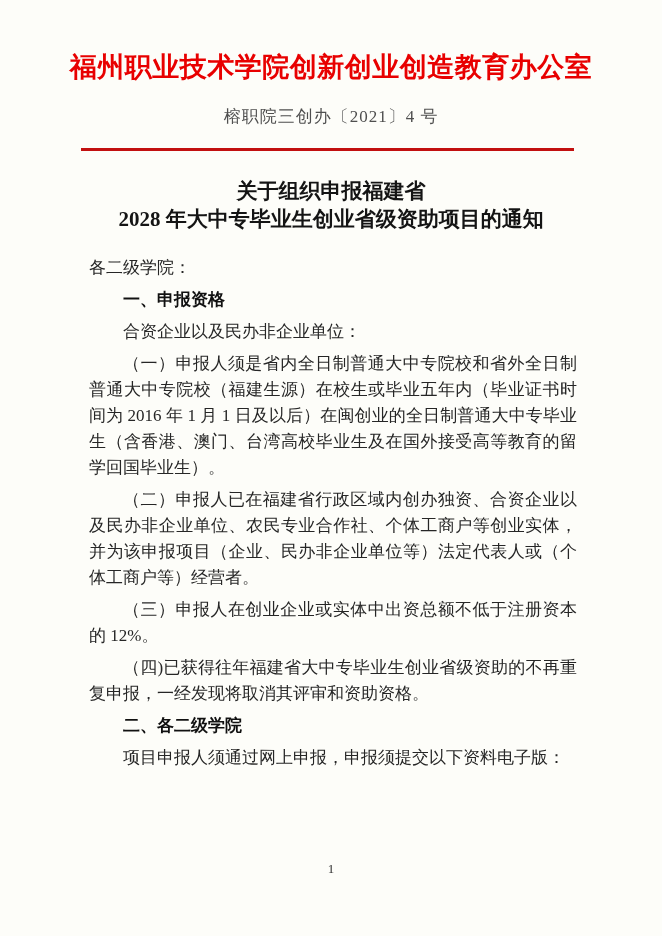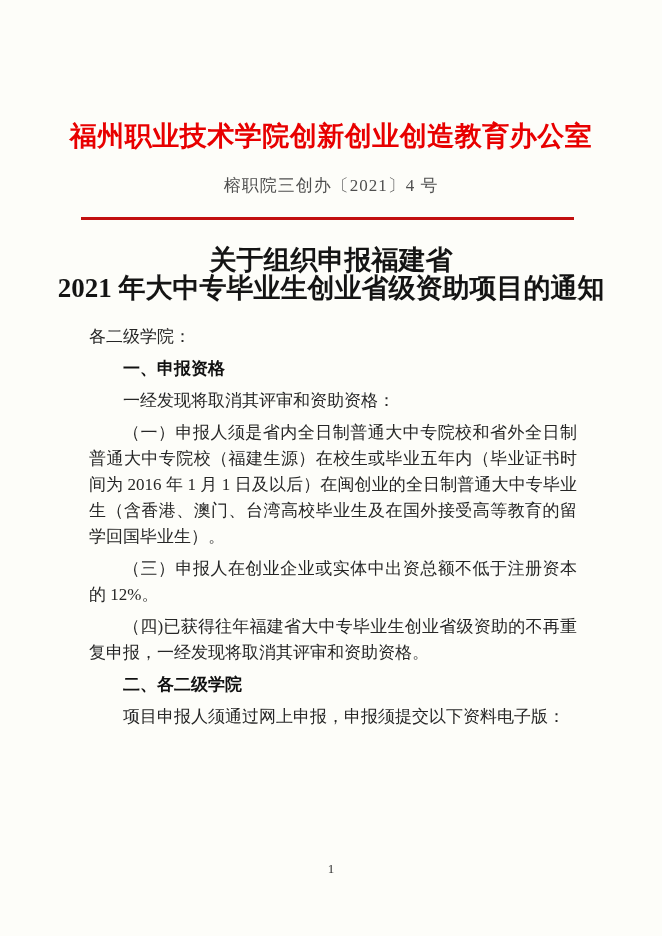--- a/index.html
+++ b/index.html
@@ -10,21 +10,21 @@
   .page {
     position: relative;
     width: 662px;
     height: 936px;
     background: #fdfdf9;
     overflow: hidden;
     font-family: "Liberation Serif", "DejaVu Serif", serif;
   }
   .office-title {
     margin: 0;
-    padding-top: 118px;
+    padding-top: 49px;
     text-align: center;
     color: #e80000;
     font-size: 27px;
     font-weight: 700;
     letter-spacing: 0.5px;
     line-height: 36px;
     font-family: "Liberation Serif", "DejaVu Serif", serif;
   }
   .doc-number {
     margin-top: 21px;
@@ -37,21 +37,21 @@
   .red-rule {
     width: 493px;
     height: 3px;
     background: #c21010;
     margin: 20px 0 0 81px;
   }
   .title-block {
     margin-top: 26px;
     text-align: center;
     font-weight: 700;
-    font-size: 27px;
+    font-size: 21px;
     line-height: 28px;
     color: #141414;
   }
   .notice-body {
     width: 500px;
     margin: 22px 0 0 83px;
     font-size: 17px;
     line-height: 26px;
     color: #262626;
     text-align: justify;
@@ -82,28 +82,29 @@
 <div class="page">
 
   <div>
     <h1 class="office-title">福州职业技术学院创新创业创造教育办公室</h1>
     <div class="doc-number">榕职院三创办〔2021〕4 号</div>
     <div class="red-rule"></div>
   </div>
 
   <div class="title-block">
     <div>关于组织申报福建省</div>
-    <div>2021 年大中专毕业生创业省级资助项目的通知</div>
+    <div>2028 年大中专毕业生创业省级资助项目的通知</div>
   </div>
 
   <div class="notice-body">
     <p class="salutation">各二级学院：</p>
     <p class="sec-heading">一、申报资格</p>
-    <p class="para">一经发现将取消其评审和资助资格：</p>
+    <p class="para">合资企业以及民办非企业单位：</p>
     <p class="para">（一）申报人须是省内全日制普通大中专院校和省外全日制普通大中专院校（福建生源）在校生或毕业五年内（毕业证书时间为 2016 年 1 月 1 日及以后）在闽创业的全日制普通大中专毕业生（含香港、澳门、台湾高校毕业生及在国外接受高等教育的留学回国毕业生）。</p>
+    <p class="para">（二）申报人已在福建省行政区域内创办独资、合资企业以及民办非企业单位、农民专业合作社、个体工商户等创业实体，并为该申报项目（企业、民办非企业单位等）法定代表人或（个体工商户等）经营者。</p>
     <p class="para">（三）申报人在创业企业或实体中出资总额不低于注册资本的 12%。</p>
     <p class="para">（四)已获得往年福建省大中专毕业生创业省级资助的不再重复申报，一经发现将取消其评审和资助资格。</p>
     <p class="sec-heading">二、各二级学院</p>
     <p class="para">项目申报人须通过网上申报，申报须提交以下资料电子版：</p>
   </div>
 
   <div class="page-number">1</div>
 
 </div>
 

